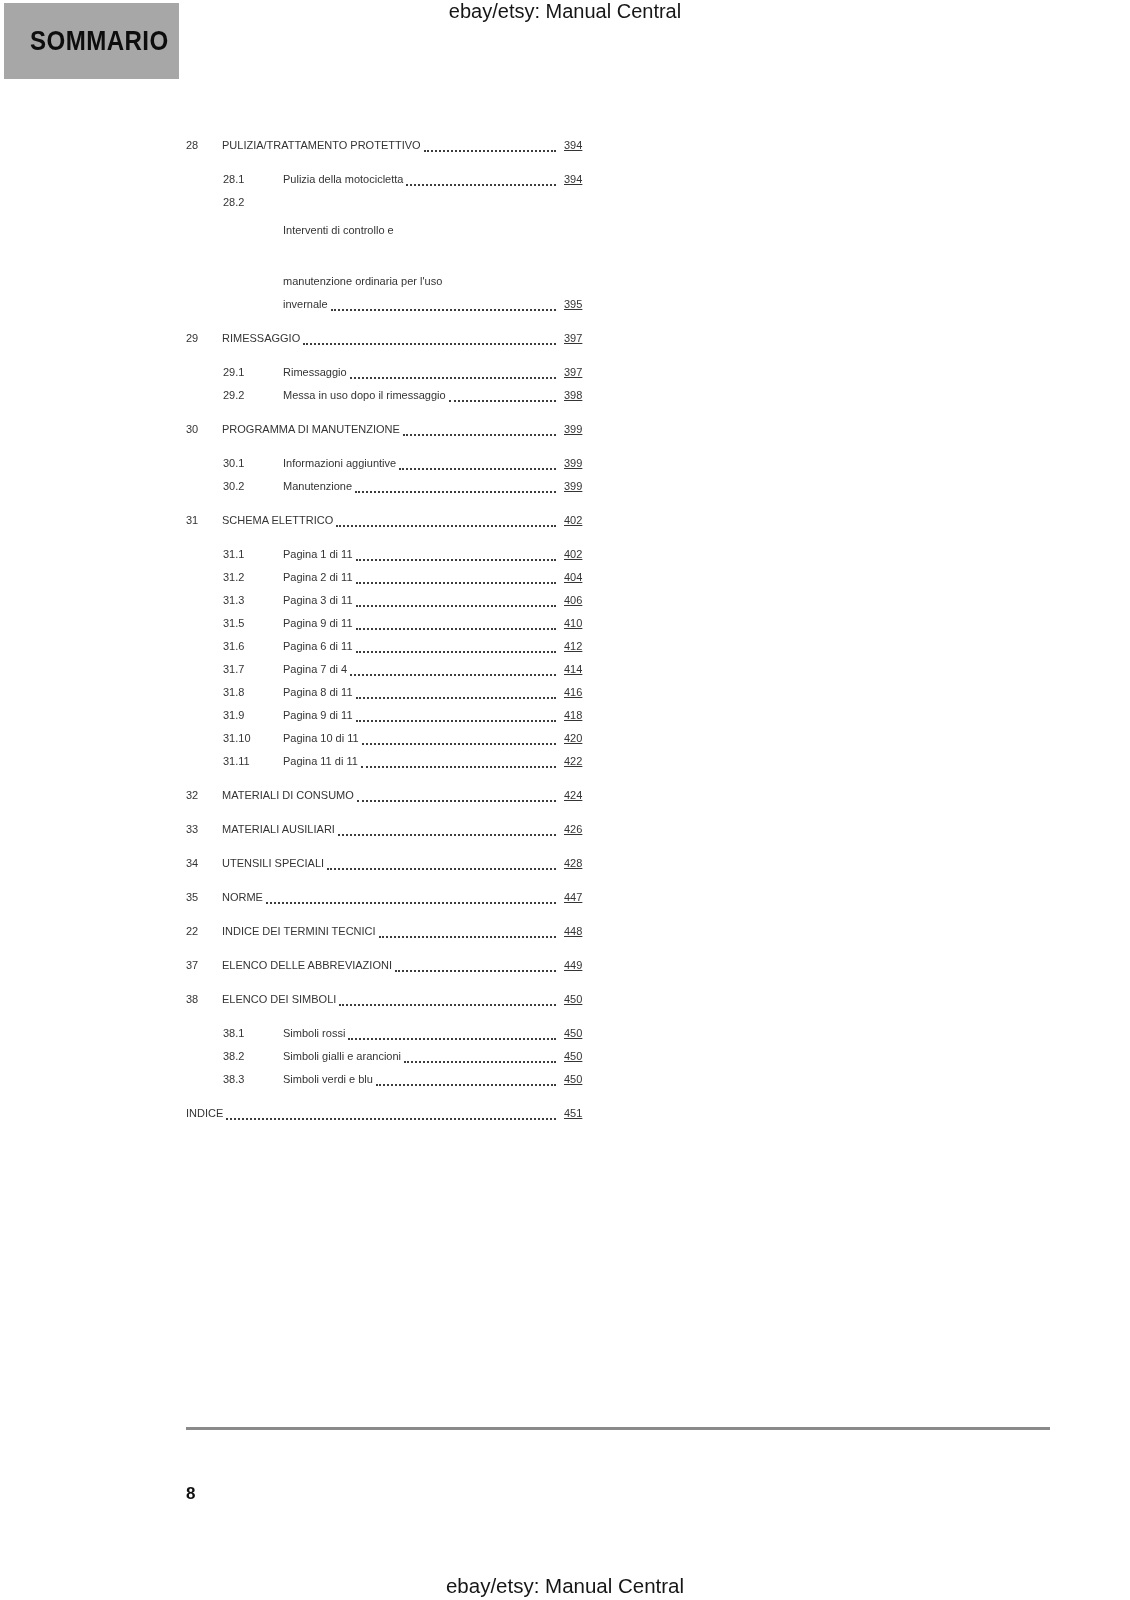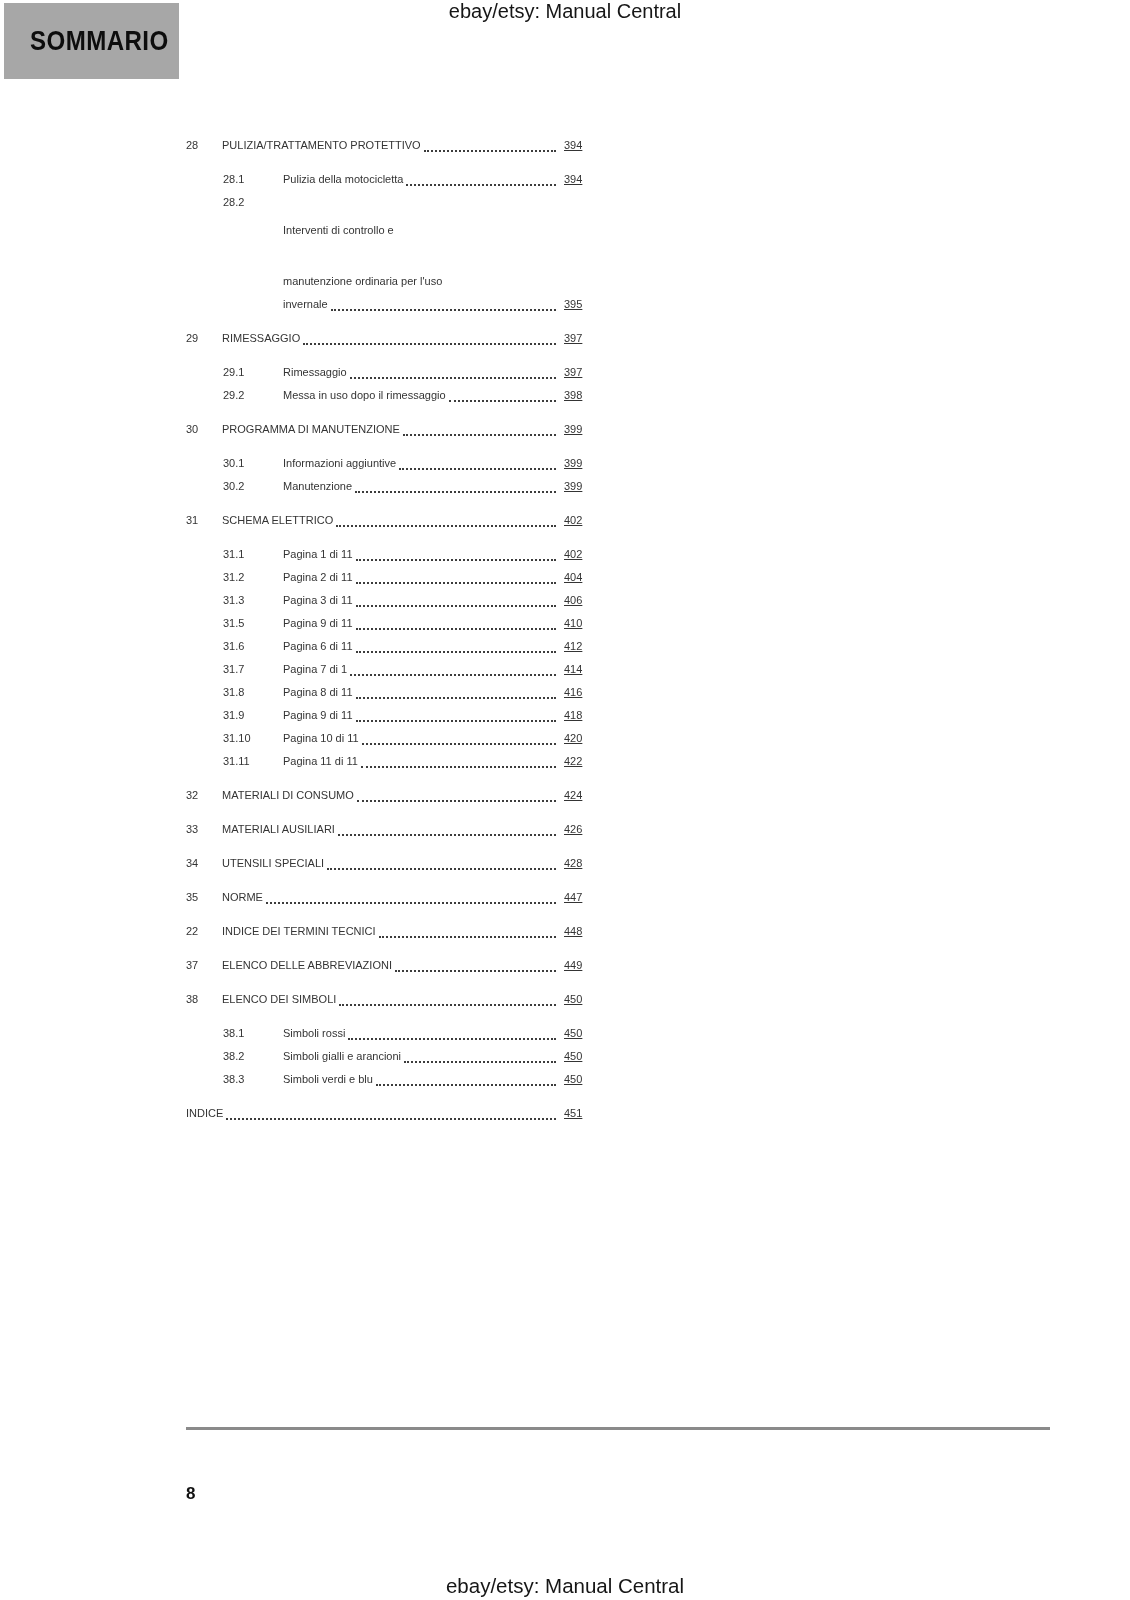--- a/index.html
+++ b/index.html
@@ -267,21 +267,21 @@
         <span class="leader"></span>
       </span>
     </span>
     <span class="page-num">412</span>
   </div>
     <div class="row l2">
     <span class="num">31.7</span>
     <span class="content">
 
       <span class="lastline">
-        <span class="title">Pagina 7 di 1</span>
+        <span class="title">Pagina 7 di 4</span>
         <span class="leader"></span>
       </span>
     </span>
     <span class="page-num">414</span>
   </div>
     <div class="row l2">
     <span class="num">31.8</span>
     <span class="content">
 
       <span class="lastline">

